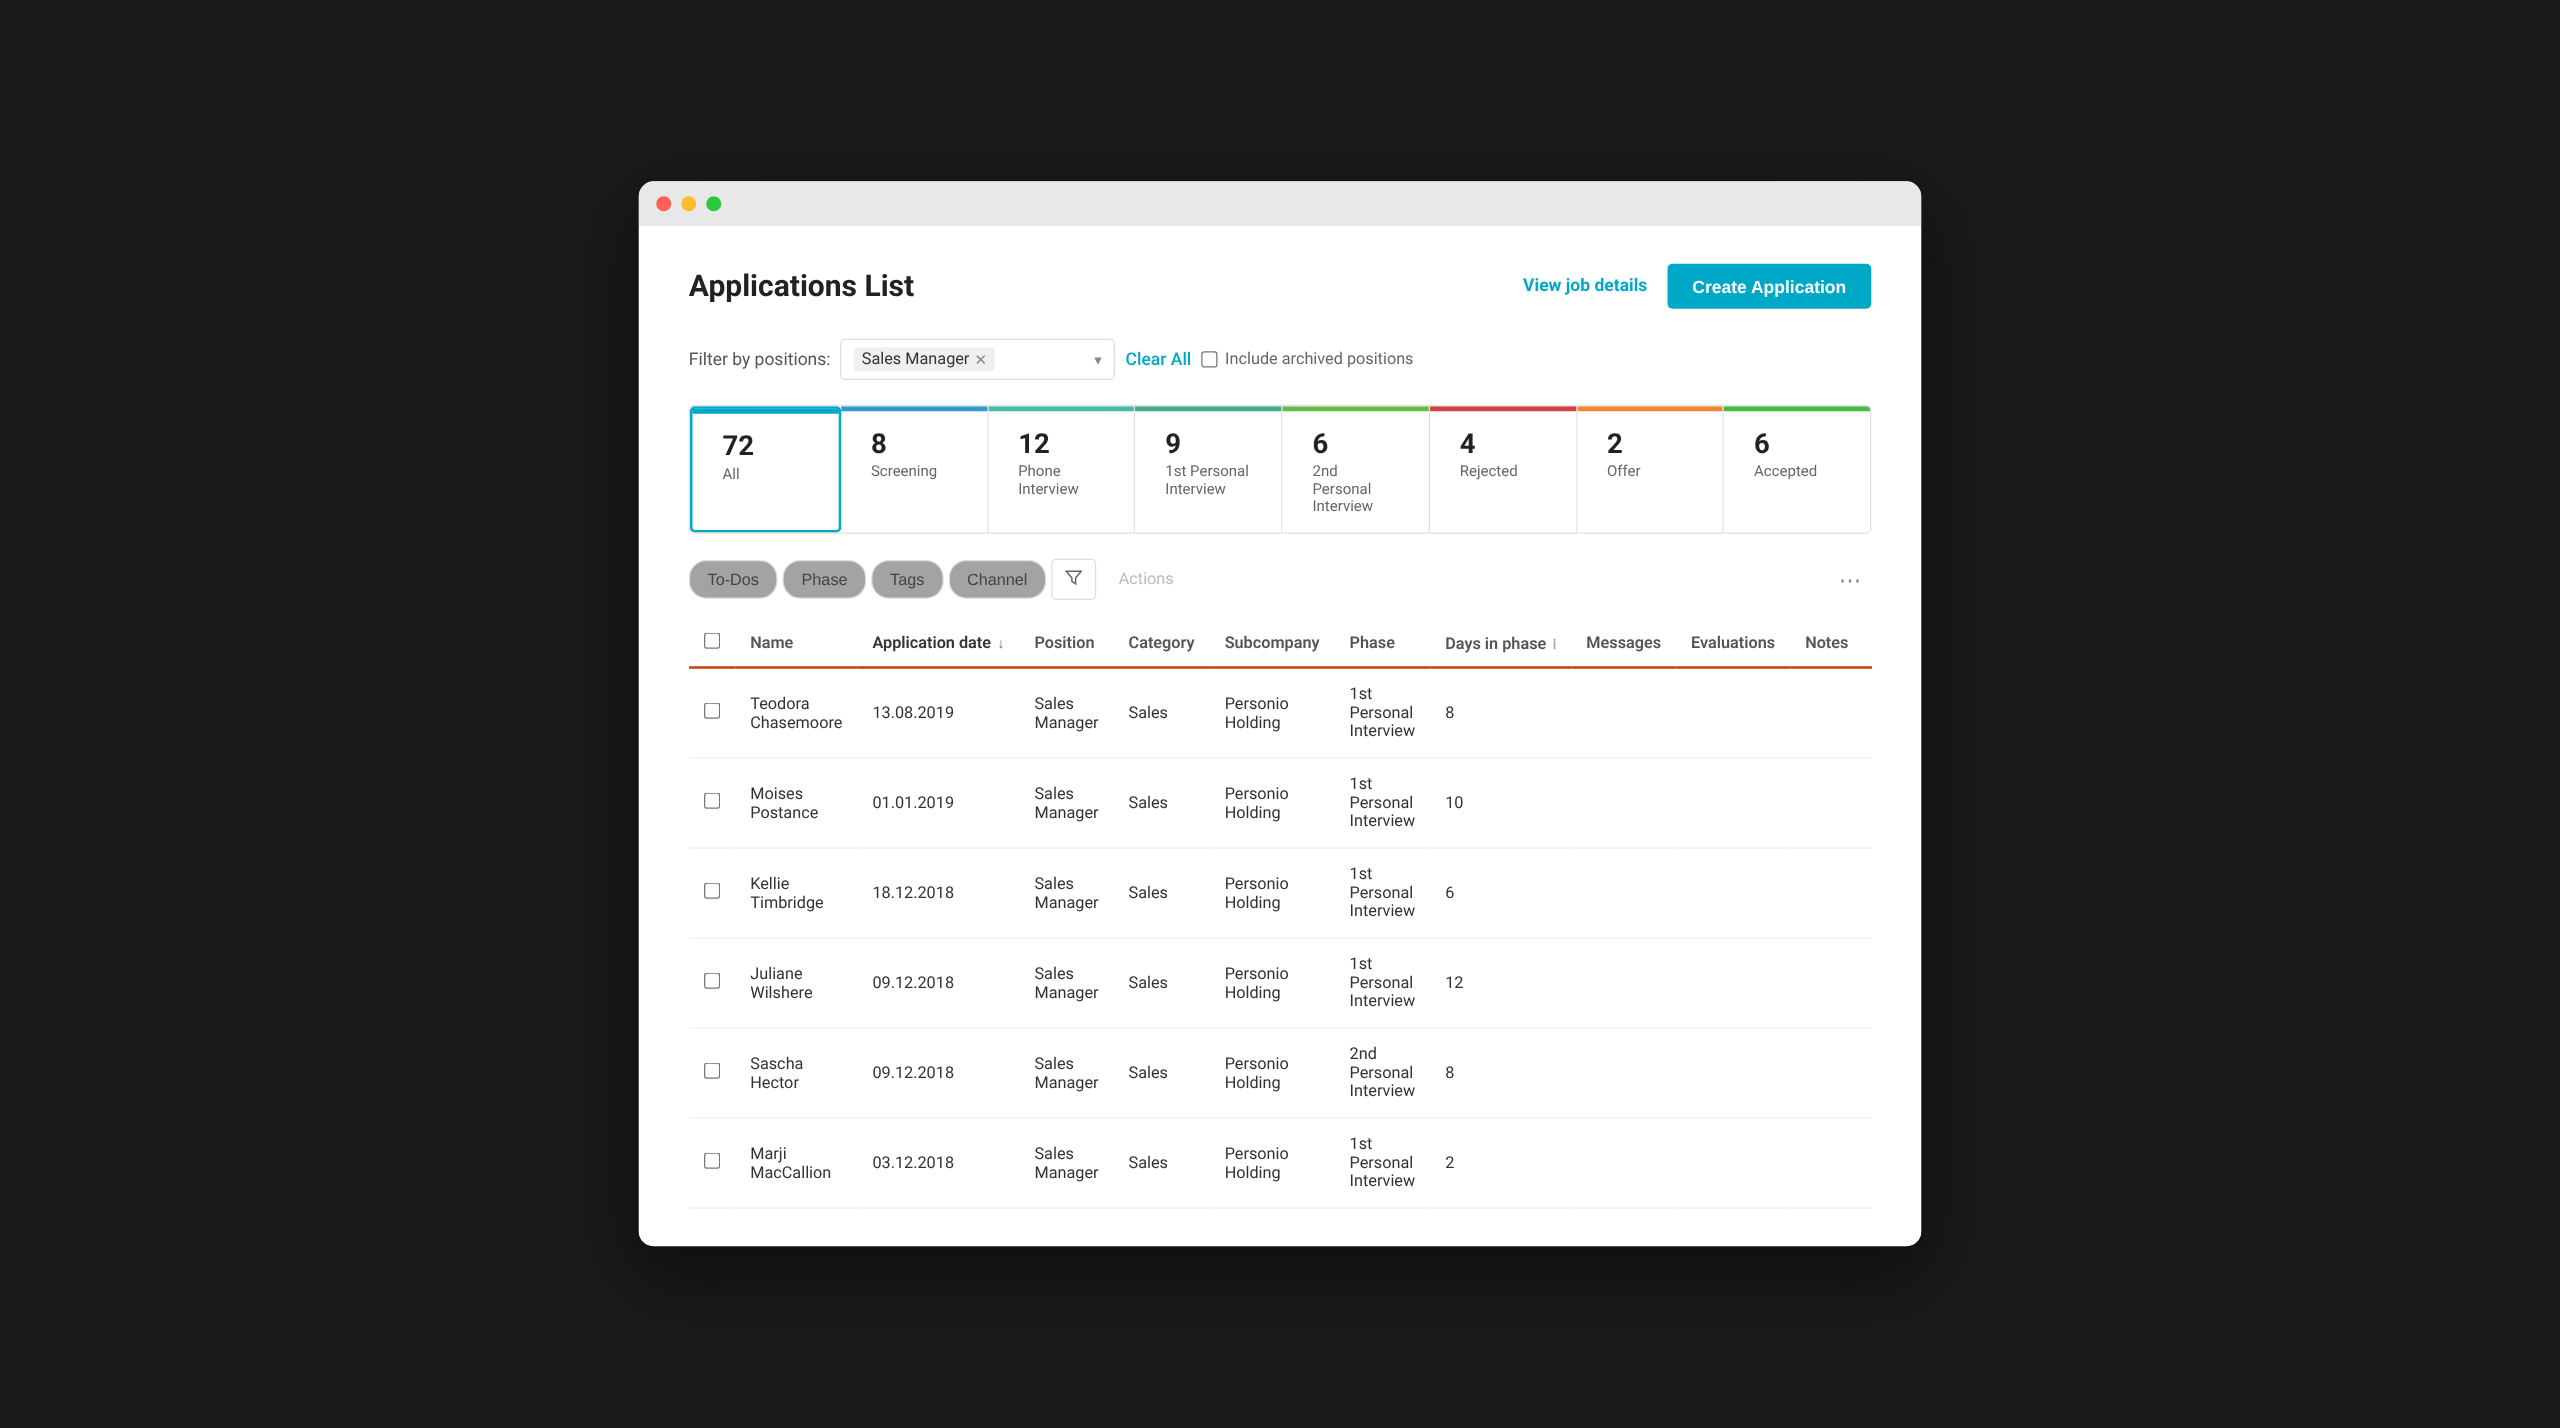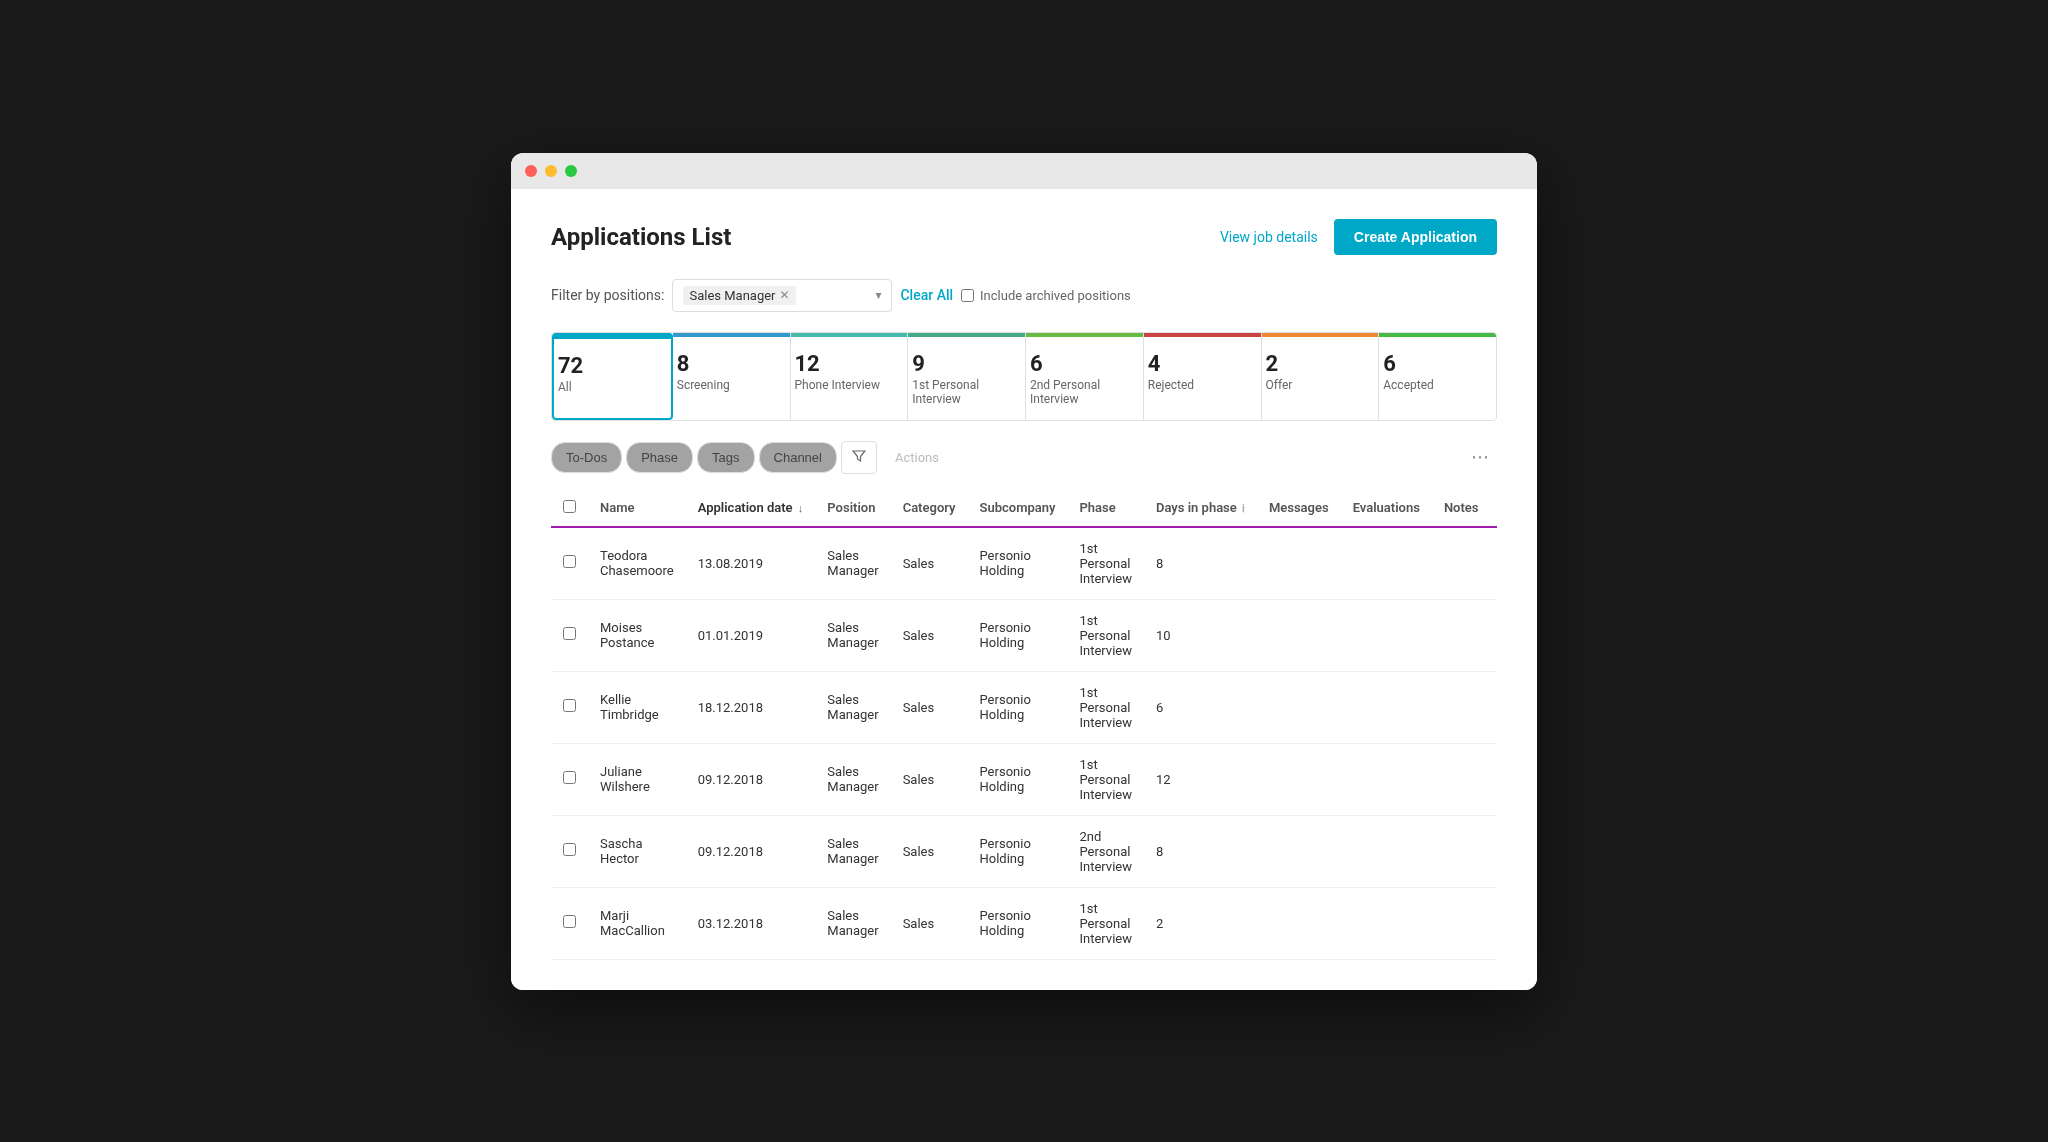--- a/index.html
+++ b/index.html
@@ -52,21 +52,21 @@
     .header-actions {
       display: flex;
       align-items: center;
       gap: 16px;
     }
     .view-job-details {
       color: #00a8c8;
       font-size: 14px;
       cursor: pointer;
       text-decoration: none;
-      font-weight: 400;
+      font-weight: 700;
     }
     .create-application-btn {
       background: #00a8c8;
       color: #fff;
       border: none;
       border-radius: 4px;
       padding: 10px 20px;
       font-size: 14px;
       font-weight: 600;
       cursor: pointer;
@@ -132,21 +132,21 @@
     .phase-cards {
       display: flex;
       gap: 0;
       margin-bottom: 20px;
       border: 1px solid #e0e0e0;
       border-radius: 4px;
       overflow: hidden;
     }
     .phase-card {
       flex: 1;
-      padding: 14px 4px;
+      padding: 14px 24px;
       cursor: pointer;
       border-right: 1px solid #e0e0e0;
       position: relative;
       background: #fff;
       min-width: 80px;
     }
     .phase-card:last-child { border-right: none; }
     .phase-card.active {
       background: #fff;
       border: 2px solid #00a8c8;
@@ -214,21 +214,21 @@
     .table-container {
       width: 100%;
       overflow-x: auto;
     }
     table {
       width: 100%;
       border-collapse: collapse;
       font-size: 13px;
     }
     thead tr {
-      border-bottom: 2px solid #a21caf;
+      border-bottom: 2px solid #c2410c;
     }
     thead th {
       text-align: left;
       padding: 10px 12px;
       font-weight: 600;
       color: #555;
       white-space: nowrap;
     }
     thead th.sorted {
       color: #333;

